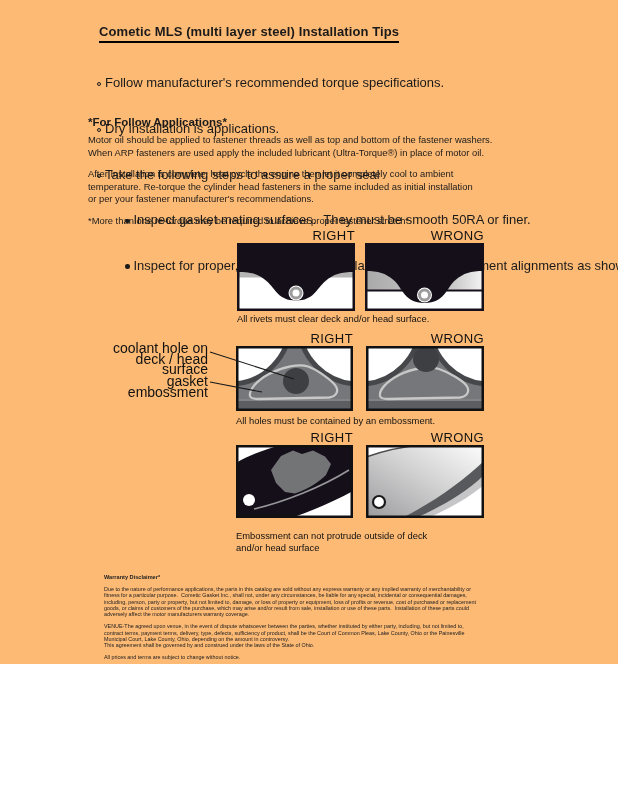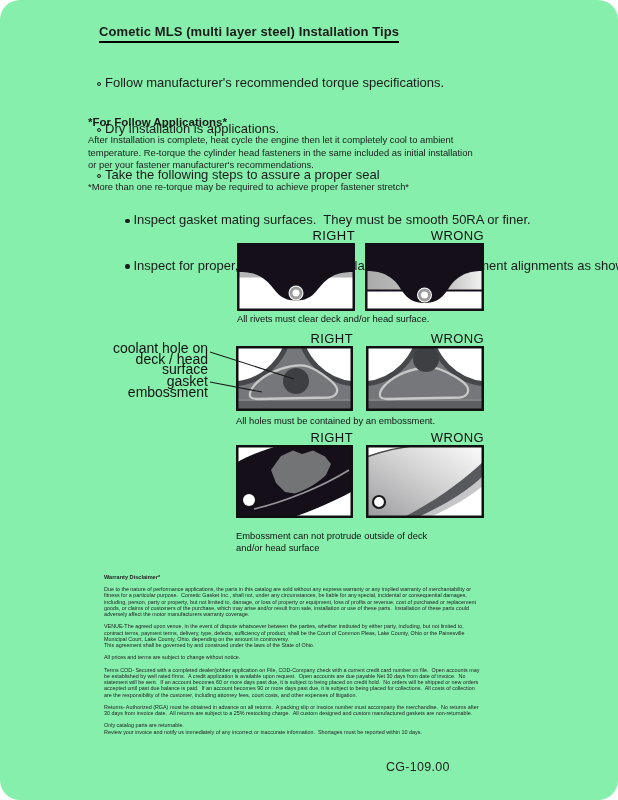--- a/index.html
+++ b/index.html
@@ -1,19 +1,19 @@
 <!DOCTYPE html>
 <html><head>
 <meta charset="utf-8">
 <style>
   * { margin:0; padding:0; box-sizing:border-box; }
   html,body { background:#ffffff; }
   .page {
-    position:relative; width:618px; height:800px; background:#86efac;
-    font-family:"Liberation Sans", sans-serif; color:#1a1a1a; overflow:hidden;border-radius:20px;
+    position:relative; width:618px; height:664px; background:#fdba74;
+    font-family:"Liberation Sans", sans-serif; color:#1a1a1a; overflow:hidden;
   }
   .doc-title {
     position:absolute; left:99px; top:24px;
     font-size:13px; font-weight:bold; display:inline-block;
     border-bottom:2px solid #000; padding-bottom:2px; letter-spacing:0.1px;
   }
   .tips { position:absolute; left:86px; top:45px; font-size:13px; line-height:15.2px; white-space:pre;margin-left:11px; }
   .tip-line { display:block; }
   .tip-sub { margin-left:28px; }
   .ring-bullet {
@@ -49,20 +49,22 @@
   <div class="tips">
     <span class="tip-line"><span class="ring-bullet"></span><span>Follow manufacturer's recommended torque specifications.</span></span>
     <span class="tip-line"><span class="ring-bullet"></span><span>Dry installation is applications.</span></span>
     <span class="tip-line"><span class="ring-bullet"></span><span>Take the following steps to assure a proper seal</span></span>
     <span class="tip-line tip-sub"><span class="dot-bullet"></span><span>Inspect gasket mating surfaces.  They must be smooth 50RA or finer.</span></span>
     <span class="tip-line tip-sub"><span class="dot-bullet"></span><span>Inspect for proper, rivet clearance, coolant hole and embossment alignments as shown below.</span></span>
   </div>
 
   <div class="diesel">
     <div class="diesel-heading">*For Follow Applications*</div>
+    <div class="body-para">Motor oil should be applied to fastener threads as well as top and bottom of the fastener washers.
+When ARP fasteners are used apply the included lubricant (Ultra-Torque®) in place of motor oil.</div>
     <div class="body-para">After Installation is complete, heat cycle the engine then let it completely cool to ambient
 temperature. Re-torque the cylinder head fasteners in the same included as initial installation
 or per your fastener manufacturer's recommendations.</div>
     <div class="body-para">*More than one re-torque may be required to achieve proper fastener stretch*</div>
   </div>
 
   <div class="dg-label" style="left:237px; top:228px; width:118px;">RIGHT</div>
   <div class="dg-label" style="left:365px; top:228px; width:119px;">WRONG</div>
 
   <div class="dg-panel" style="left:237px; top:243px;">

